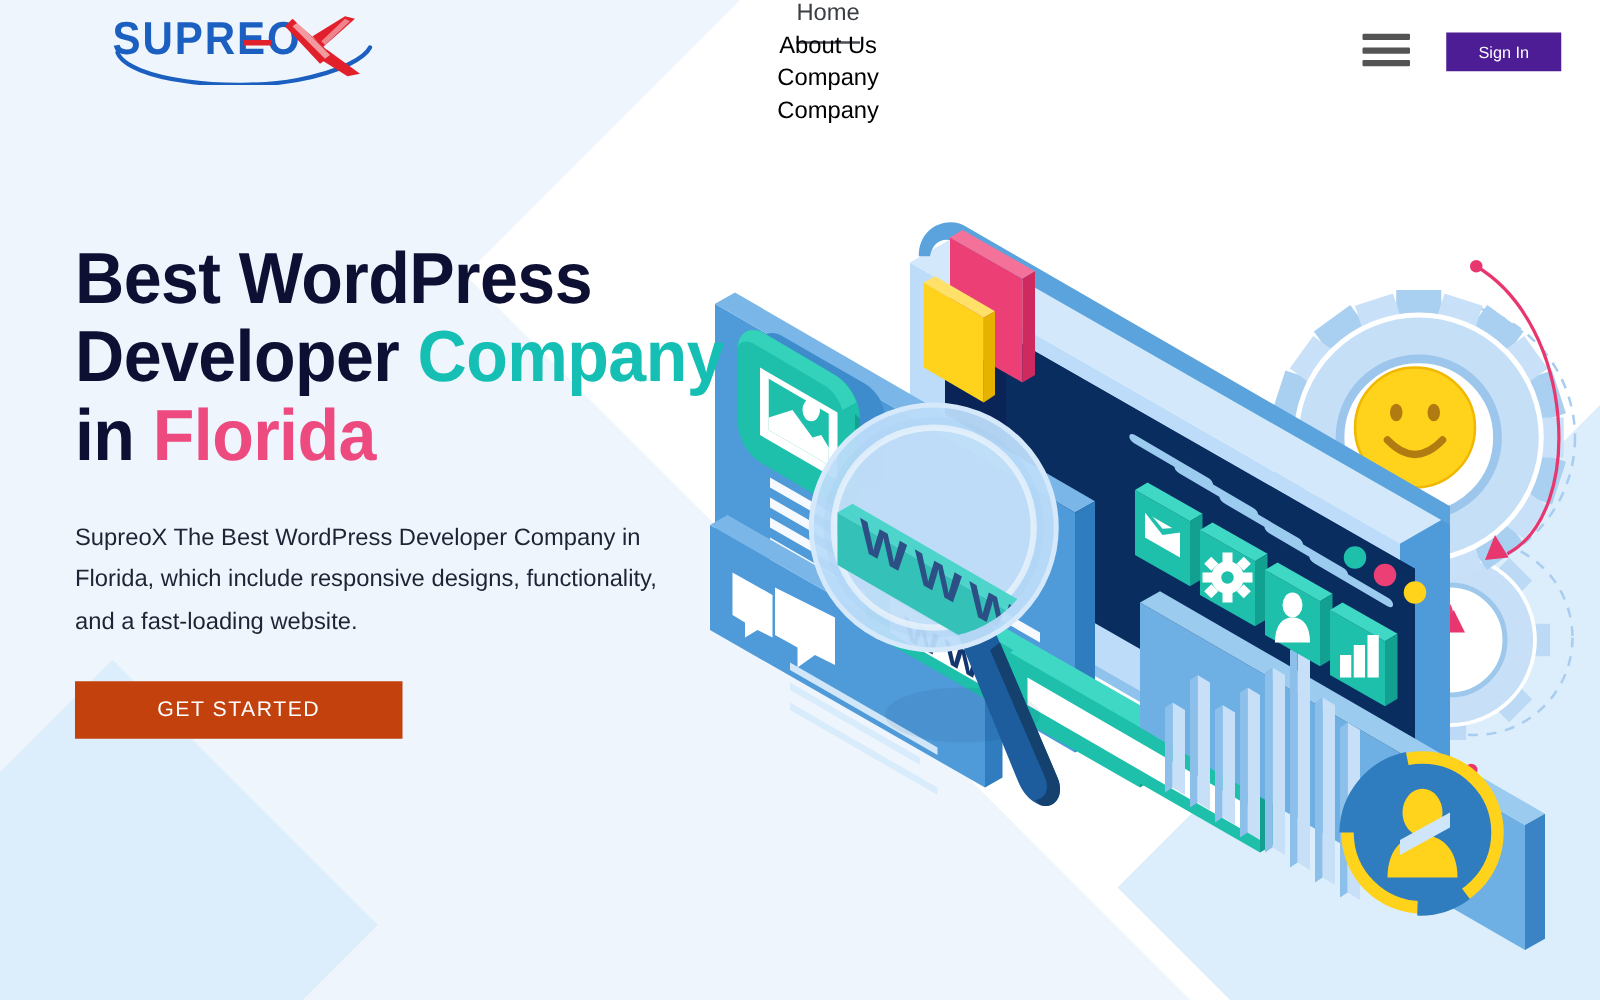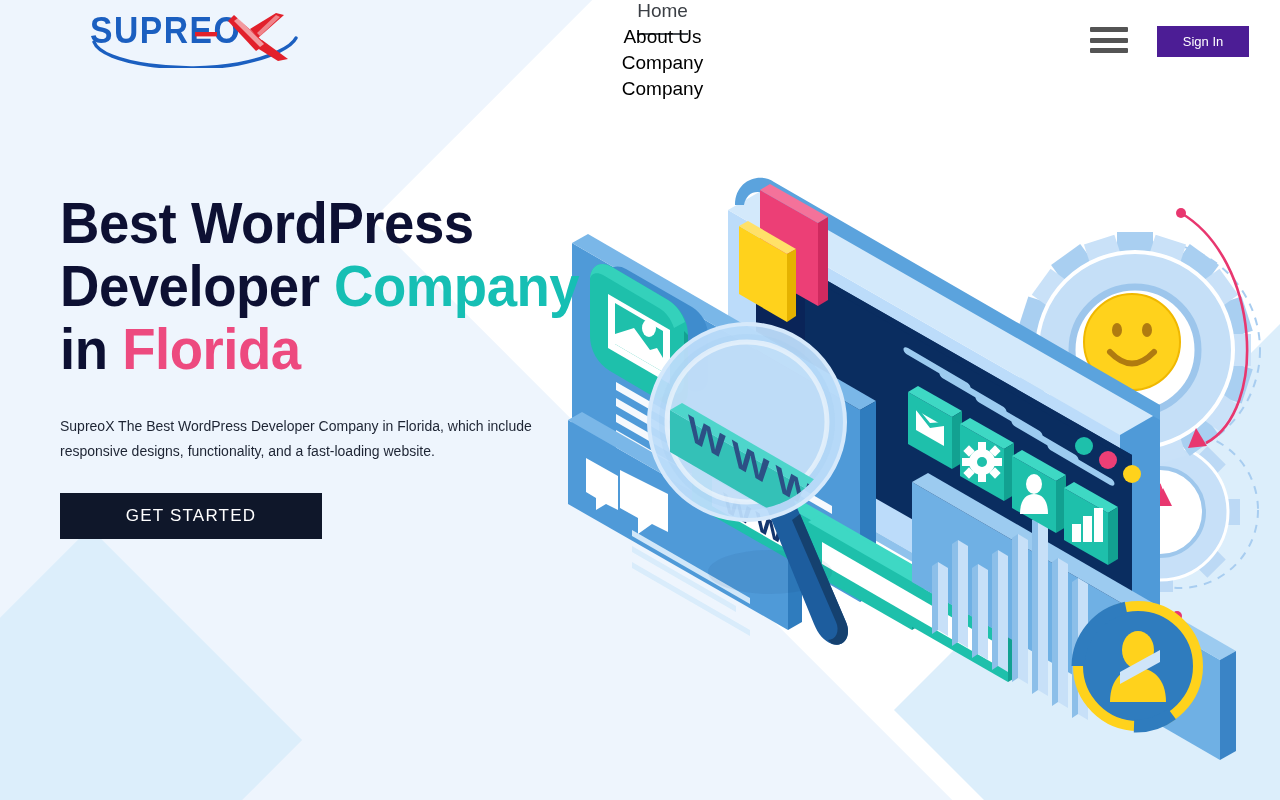--- a/index.html
+++ b/index.html
@@ -88,27 +88,27 @@
     font-size:58px; line-height:1.09;
     font-weight:bold; color:#0d1033;
     letter-spacing:-0.5px;
     font-family:"Liberation Sans Narrow","Liberation Sans",sans-serif;
     transform:scaleX(0.94); transform-origin:left top;
   }
   .hl-teal { color:#16bfb4; }
   .hl-pink { color:#ed4a7f; }
   .subcopy {
     margin-top:33px;
-    font-size:14px; line-height:1.78; color:#1d2433;
+    font-size:19px; line-height:1.78; color:#1d2433;
     width:500px;
   }
   .cta {
     margin-top:30px;
     width:262px; height:46px;
-    background:#0f172a; border:none; color:#fff;
+    background:#c2410c; border:none; color:#fff;
     font-size:17px; letter-spacing:1.2px;
     display:flex; align-items:center; justify-content:center;
     cursor:pointer;
     font-family:"Liberation Sans", sans-serif;
   }
 
   
   .illu { position:absolute; z-index:10; left:560px; top:110px; width:720px; height:660px; }
   .illu svg { display:block; }
 </style>

